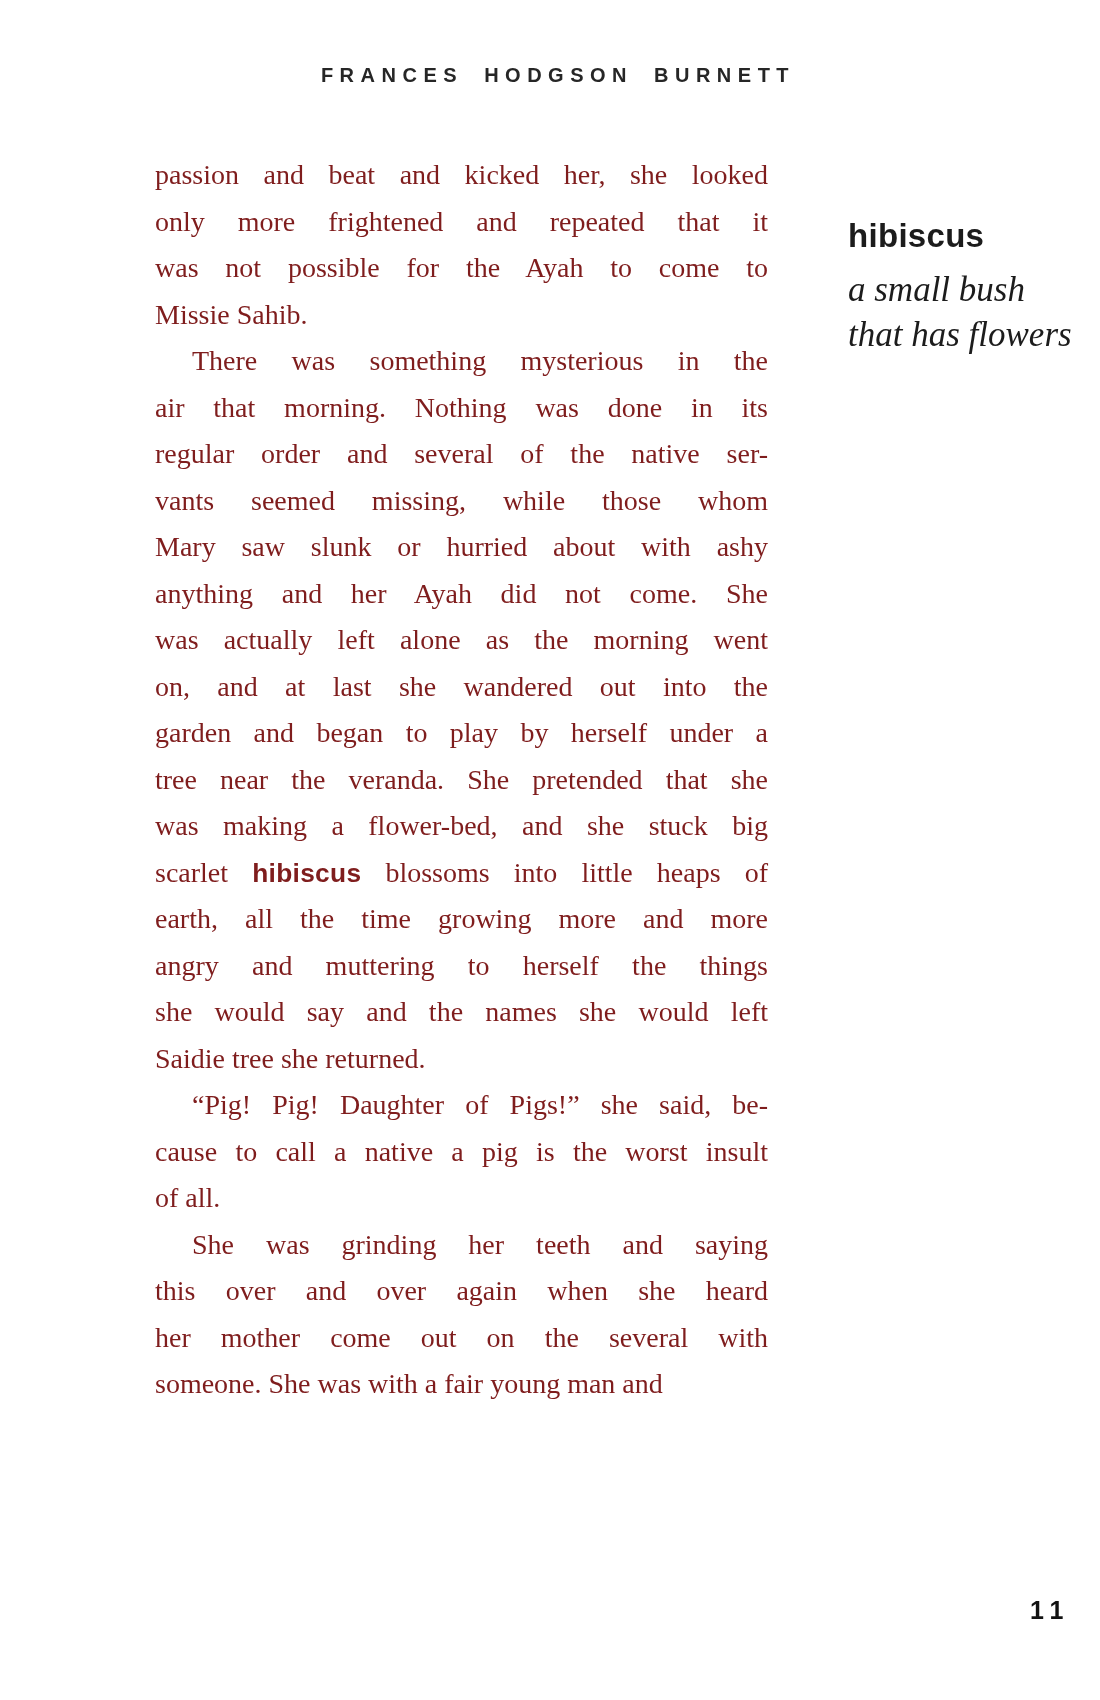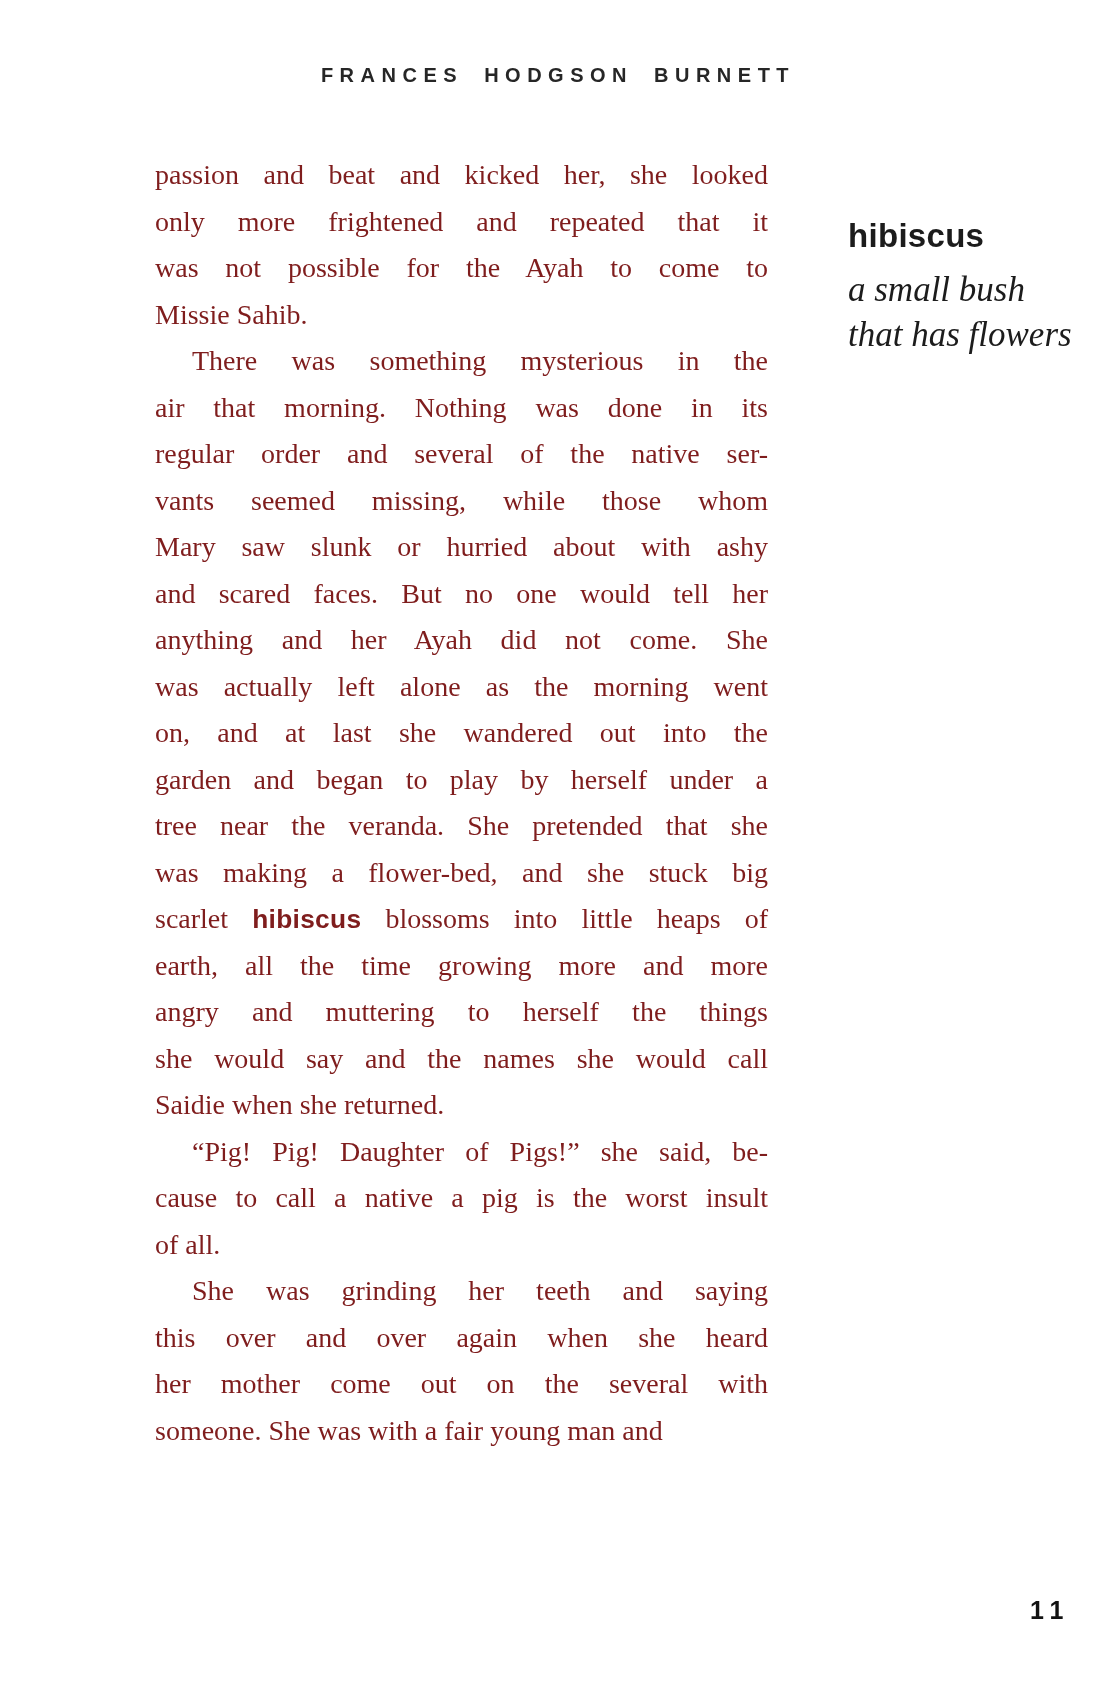--- a/index.html
+++ b/index.html
@@ -99,32 +99,31 @@
   <div class="body-column">
       <div class="body-line">passion and beat and kicked her, she looked</div>
       <div class="body-line">only more frightened and repeated that it</div>
       <div class="body-line">was not possible for the Ayah to come to</div>
       <div class="body-line para-end">Missie Sahib.</div>
       <div class="body-line indent">There was something mysterious in the</div>
       <div class="body-line">air that morning. Nothing was done in its</div>
       <div class="body-line">regular order and several of the native ser-</div>
       <div class="body-line">vants seemed missing, while those whom</div>
       <div class="body-line">Mary saw slunk or hurried about with ashy</div>
-      <div class="body-line">and scared faces. But no one would tell her</div>
       <div class="body-line">anything and her Ayah did not come. She</div>
       <div class="body-line">was actually left alone as the morning went</div>
       <div class="body-line">on, and at last she wandered out into the</div>
       <div class="body-line">garden and began to play by herself under a</div>
       <div class="body-line">tree near the veranda. She pretended that she</div>
       <div class="body-line">was making a flower-bed, and she stuck big</div>
       <div class="body-line">scarlet <strong class="inline-term">hibiscus</strong> blossoms into little heaps of</div>
       <div class="body-line">earth, all the time growing more and more</div>
       <div class="body-line">angry and muttering to herself the things</div>
-      <div class="body-line">she would say and the names she would call</div>
-      <div class="body-line para-end">Saidie when she returned.</div>
+      <div class="body-line">she would say and the names she would left</div>
+      <div class="body-line para-end">Saidie tree she returned.</div>
       <div class="body-line indent">“Pig! Pig! Daughter of Pigs!” she said, be-</div>
       <div class="body-line">cause to call a native a pig is the worst insult</div>
       <div class="body-line para-end">of all.</div>
       <div class="body-line indent">She was grinding her teeth and saying</div>
       <div class="body-line">this over and over again when she heard</div>
       <div class="body-line">her mother come out on the several with</div>
       <div class="body-line para-end">someone. She was with a fair young man and</div>
     </div>
 
   <aside class="sidebar">

